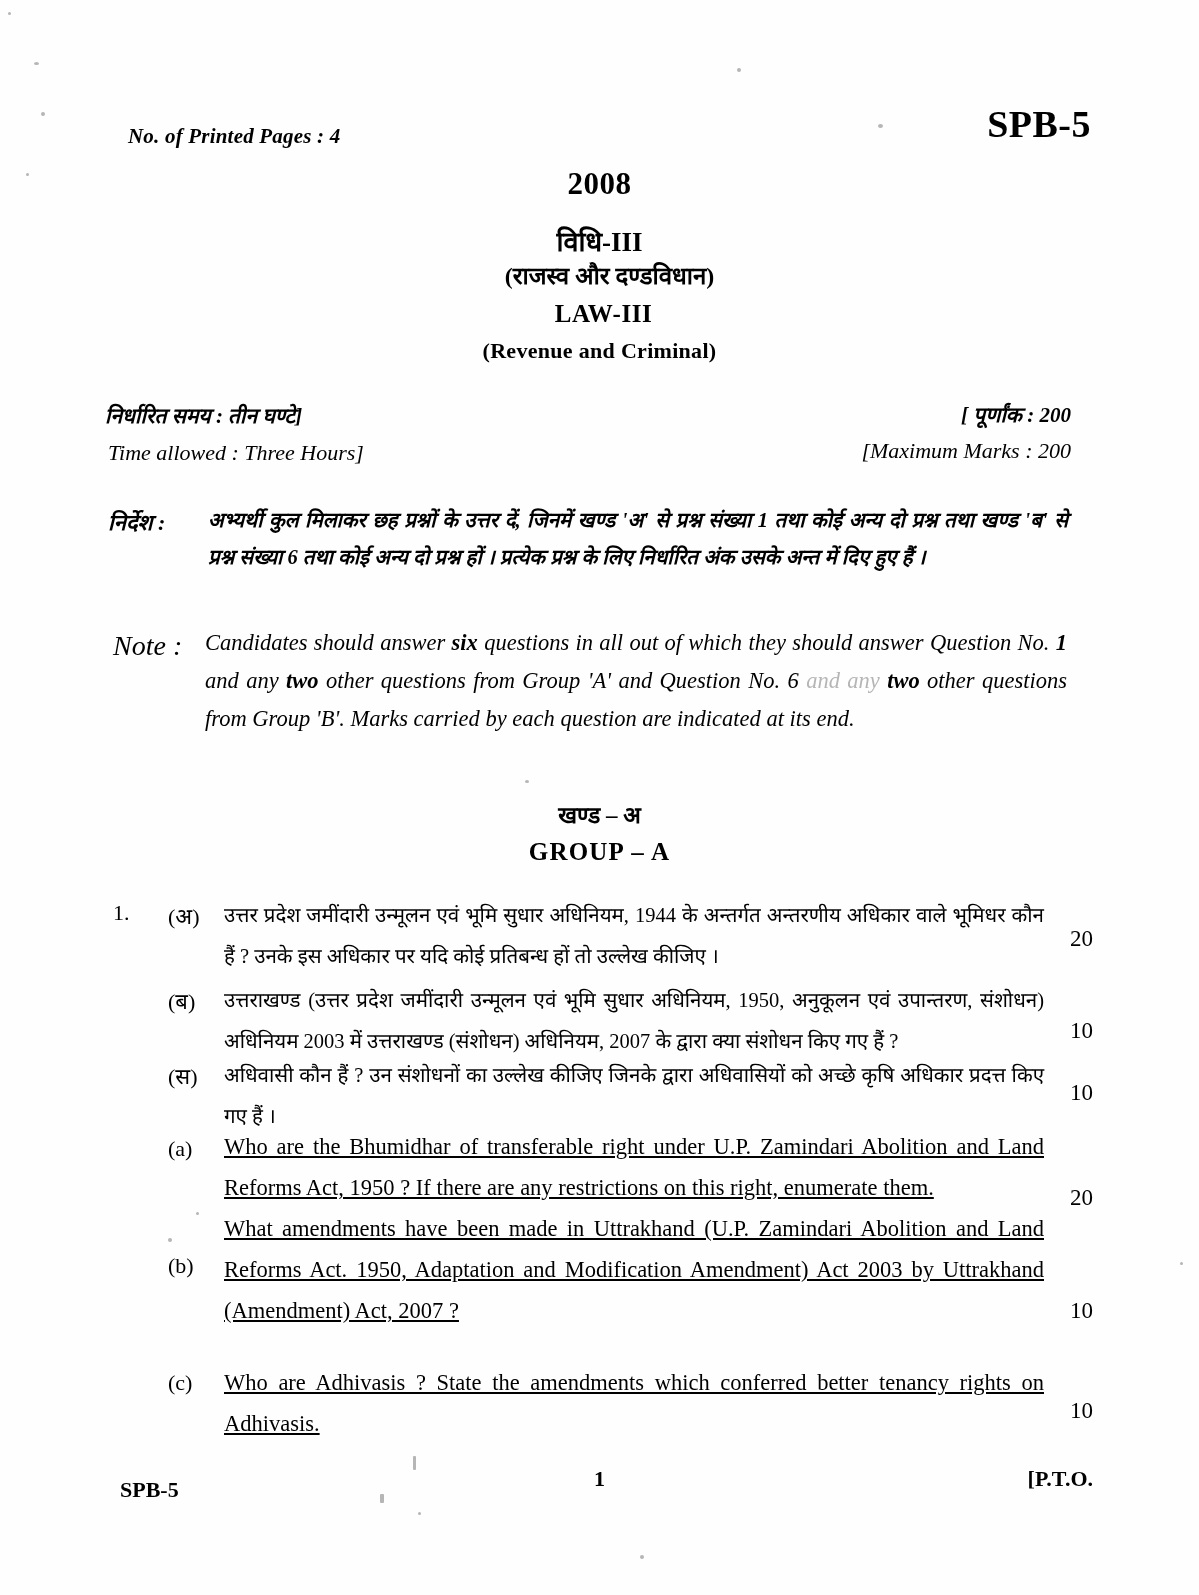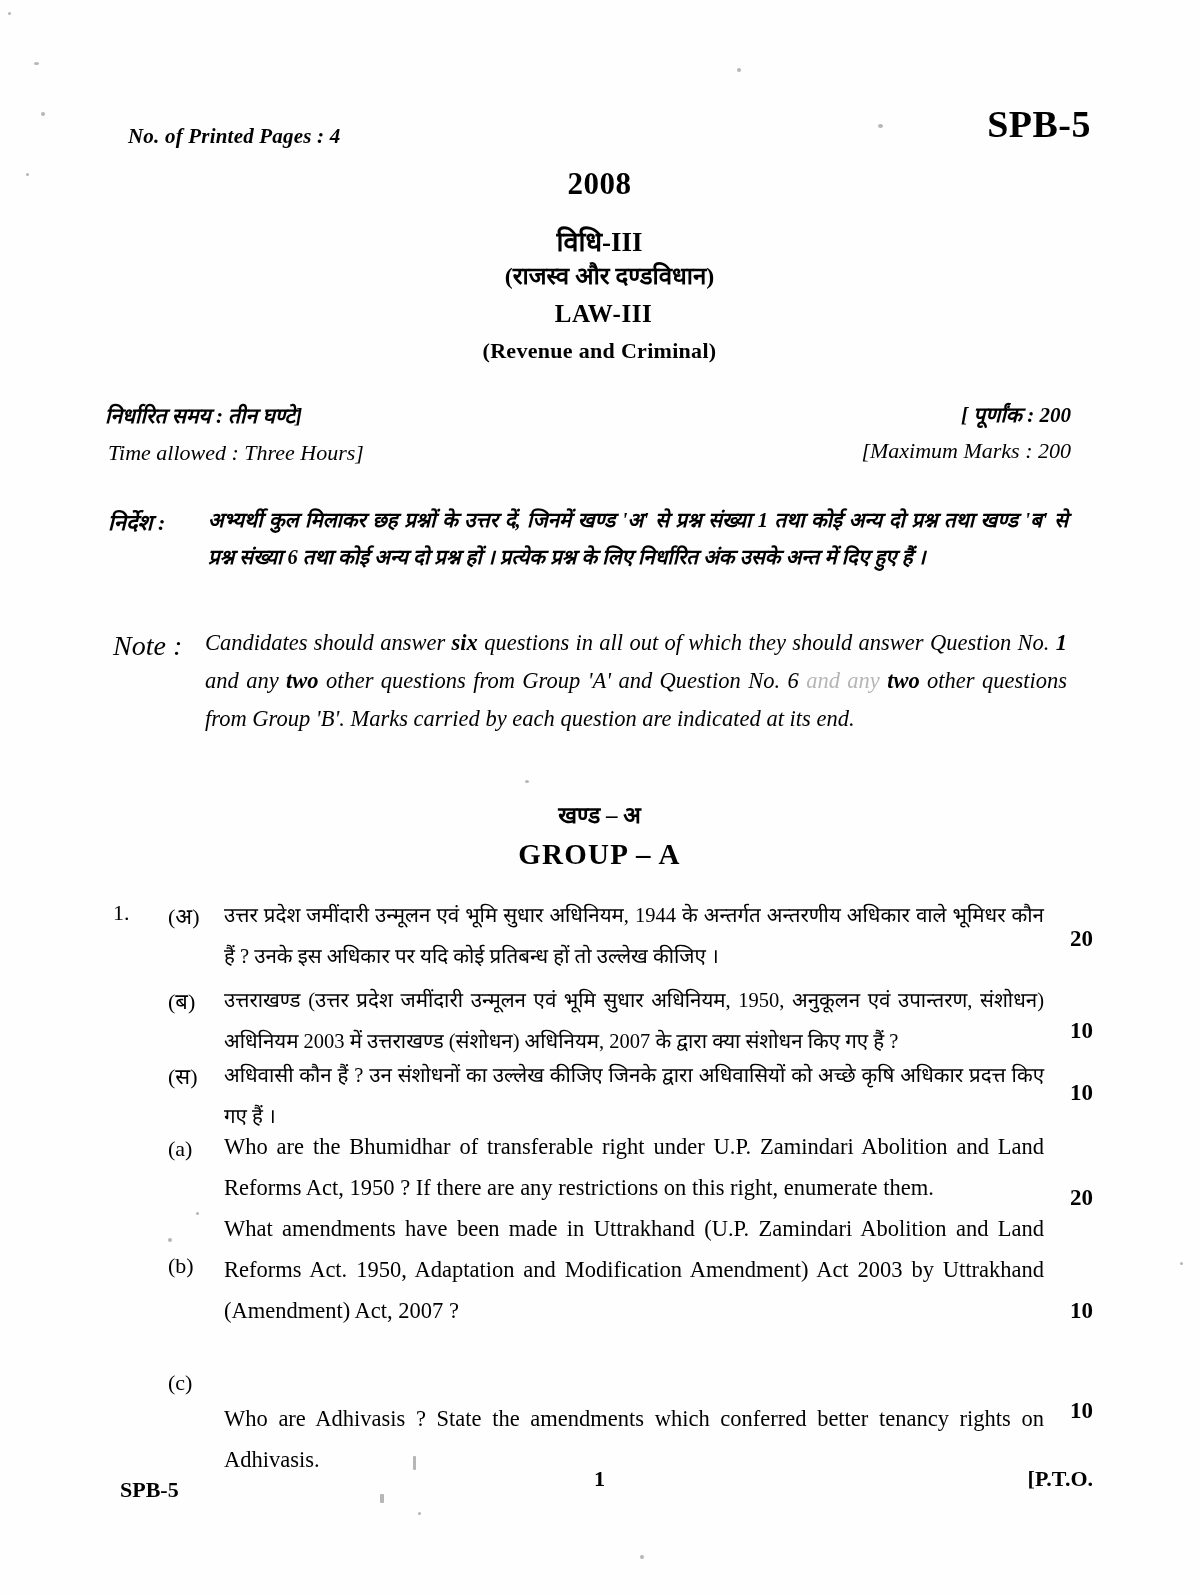--- a/index.html
+++ b/index.html
@@ -140,21 +140,21 @@
 
   
   .group-hi {
     top: 798px;
     font-weight: bold;
     font-size: 23px;
   }
   .group-en {
     top: 838px;
     font-weight: bold;
-    font-size: 29px;
+    font-size: 25px;
     letter-spacing: 1.2px;
   }
 
   
   .qnum {
     position: absolute;
     left: 113px;
     font-size: 22px;
   }
   .qlabel {
@@ -168,25 +168,26 @@
     width: 820px;
     text-align: justify;
   }
   .qbody.hi {
     font-size: 20.5px;
     line-height: 41px;
   }
   .qbody.en {
     font-size: 22.5px;
     line-height: 41px;
+    text-decoration: underline;
   }
   .qmarks {
     position: absolute;
     right: 106px;
-    font-weight: bold;
+    font-weight: normal;
     font-size: 23px;
   }
 
   
   .footer-code {
     position: absolute;
     left: 120px;
     top: 1477px;
     font-weight: bold;
     font-size: 22px;
@@ -266,20 +267,20 @@
 
   <div class="qlabel" style="top:1136px;">(a)</div>
   <div class="qbody en" style="top:1126px;">Who are the Bhumidhar of transferable right under U.P. Zamindari Abolition and Land Reforms Act, 1950 ? If there are any restrictions on this right, enumerate them.</div>
   <div class="qmarks" style="top:1185px;">20</div>
 
   <div class="qlabel" style="top:1253px;">(b)</div>
   <div class="qbody en" style="top:1208px;">What amendments have been made in Uttrakhand (U.P. Zamindari Abolition and Land Reforms Act. 1950, Adaptation and Modification Amendment) Act 2003 by Uttrakhand (Amendment) Act, 2007 ?</div>
   <div class="qmarks" style="top:1298px;">10</div>
 
   <div class="qlabel" style="top:1370px;">(c)</div>
-  <div class="qbody en" style="top:1362px;margin-top:36px;">Who are Adhivasis ? State the amendments which conferred better tenancy rights on Adhivasis.</div>
+  <div class="qbody en" style="top:1362px;">Who are Adhivasis ? State the amendments which conferred better tenancy rights on Adhivasis.</div>
   <div class="qmarks" style="top:1398px;">10</div>
 
   <div class="footer-code">SPB-5</div>
   <div class="footer-page">1</div>
   <div class="footer-pto">[P.T.O.</div>
 
 </div>
 
 </body></html>

